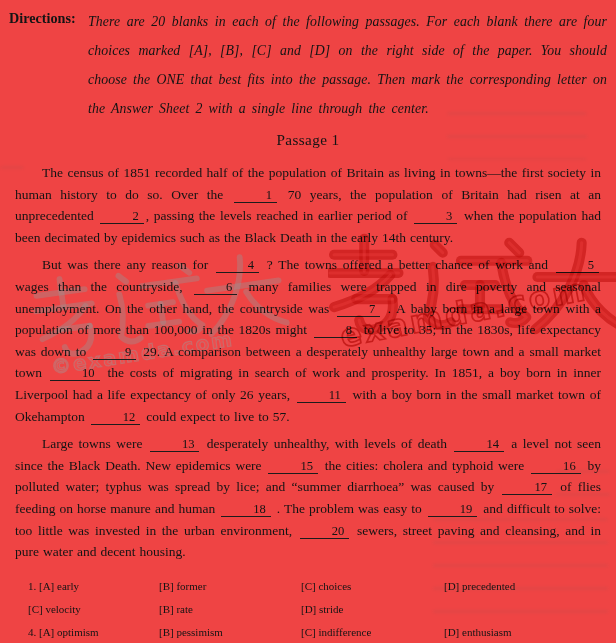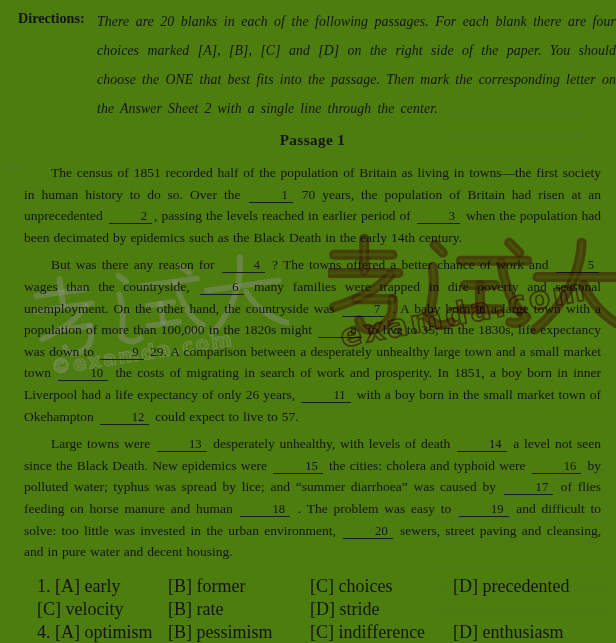--- a/index.html
+++ b/index.html
@@ -1,40 +1,40 @@
 <!DOCTYPE html>
 <html><head>
 <meta charset="utf-8">
 <style>
   html,body{margin:0;padding:0;background:#e8e8e8;}
   .page{
     position:relative;
     width:616px;height:643px;
-    background:#4d7c0f;
+    background:#ef4444;
     overflow:hidden;
     font-family:"Liberation Serif", serif;
     color:#141414;
     box-sizing:border-box;
-    padding:7px 9px 0 18px;
+    padding:7px 9px 0 9px;
   }
   
   .directions{position:relative;padding-left:79px;min-height:116px;}
   .dir-label{
     position:absolute;left:0;top:3px;
     font-weight:bold;font-size:14.2px;font-style:normal;
   }
   .dir-text{
     display:block;width:519px;
     font-style:italic;font-size:13.8px;line-height:29px;
     text-align:justify;letter-spacing:.1px;word-spacing:2.5px;
   }
   
   .passage-title{
     margin:8px 0 13px 0;
-    text-align:center;font-size:15.2px;font-weight:bold;
+    text-align:center;font-size:15.2px;font-weight:normal;
     letter-spacing:.4px;
   }
   
   .passage-body{position:relative;z-index:2;}
   .para{
     margin:6px;
     font-size:13.5px;line-height:21.6px;
     text-align:justify;text-indent:27px;
     word-spacing:.6px;
   }
@@ -43,21 +43,21 @@
     min-width:22px;padding:0 5px;margin:0 2px;
     text-align:center;
     border-bottom:1.4px solid #1c1c1c;
     font-size:12.6px;line-height:14px;
   }
   
   .options{margin:12px 0 0 19px;position:relative;z-index:2;}
   .option-row{
     display:grid;
     grid-template-columns:131px 142px 143px 1fr;
-    line-height:23px;font-size:18px;
+    line-height:23px;font-size:11px;
   }
   .option-cell{white-space:nowrap;}
   
   .wm{position:absolute;pointer-events:none;}
   .wm-red{left:328px;top:230px;z-index:3;mix-blend-mode:multiply;}
   .wm-red svg{width:302px;height:110px;}
   .wm-red .stroke{stroke:rgba(206,57,50,.60);stroke-width:10;fill:none;stroke-linecap:round;stroke-linejoin:round;}
   .wm-red .hilite{stroke:rgba(255,235,235,.35);stroke-width:3;fill:none;stroke-linecap:round;stroke-linejoin:round;}
   .wm-gray{left:34px;top:258px;transform:rotate(-8deg);z-index:1;}
   .wm-gray svg{width:252px;height:92px;}

